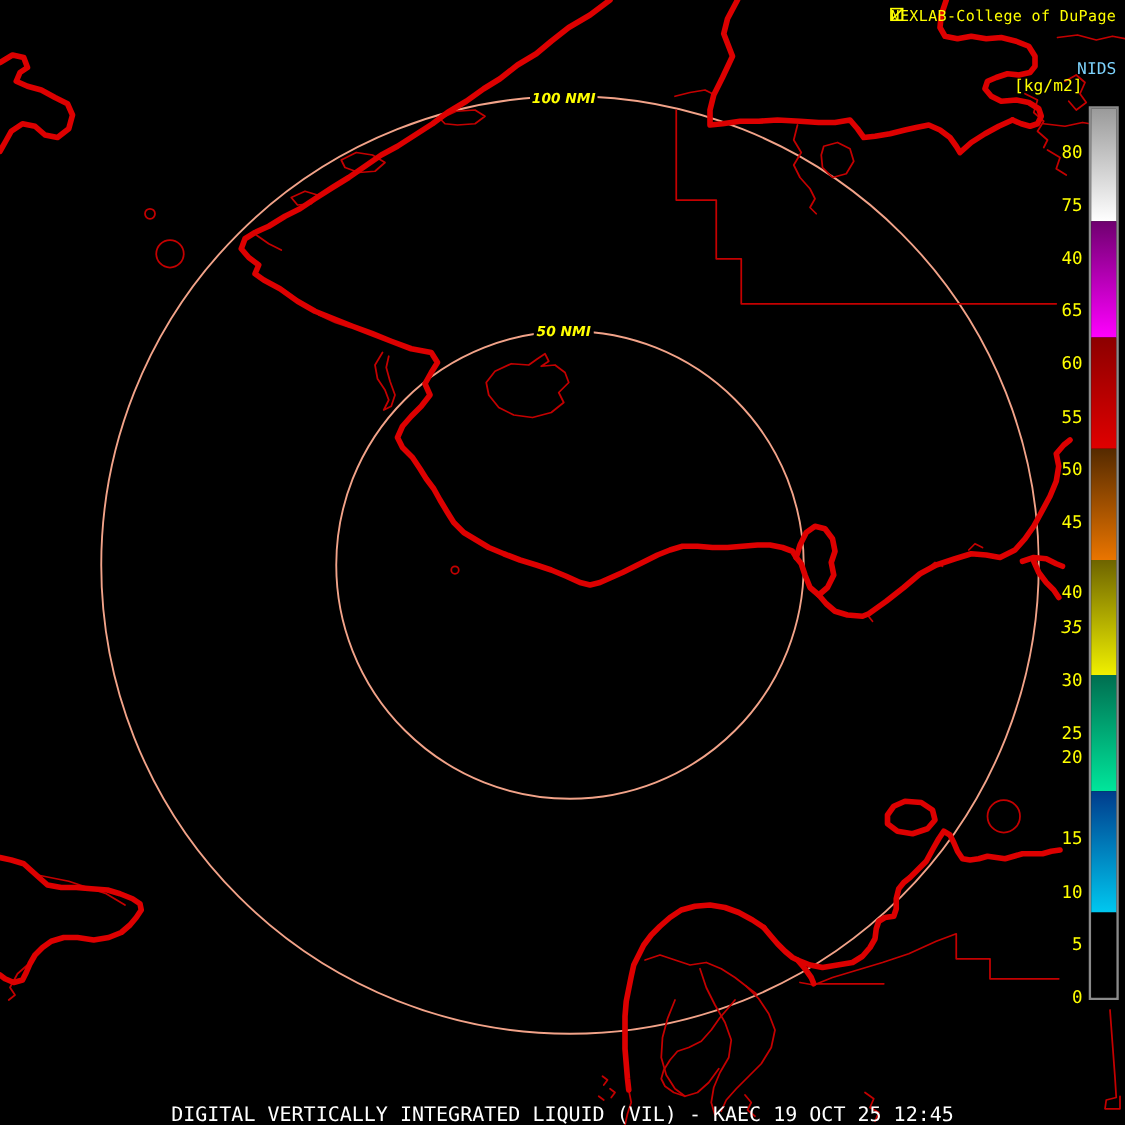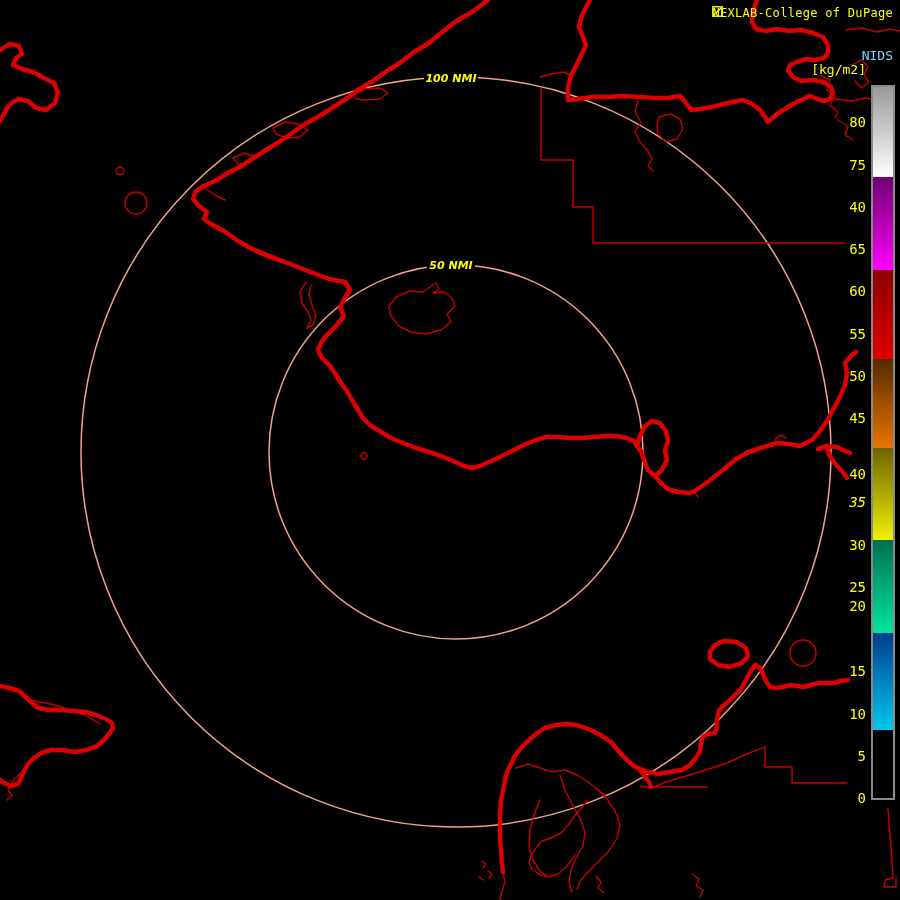--- a/index.html
+++ b/index.html
@@ -126,14 +126,15 @@
       <div class="tick" style="top: 492px; font-style: italic;">35</div>
       <div class="tick" style="top: 535px;">30</div>
       <div class="tick" style="top: 577px;">25</div>
       <div class="tick" style="top: 596px;">20</div>
       <div class="tick" style="top: 661px;">15</div>
       <div class="tick" style="top: 704px;">10</div>
       <div class="tick" style="top: 746px;">5</div>
       <div class="tick" style="top: 788px;">0</div>
     </div>
 
+  <div class="caption">DIGITAL VERTICALLY INTEGRATED LIQUID (VIL) - KAEC 19 OCT 25 12:45</div>
 
 </div>
 
 </body></html>

